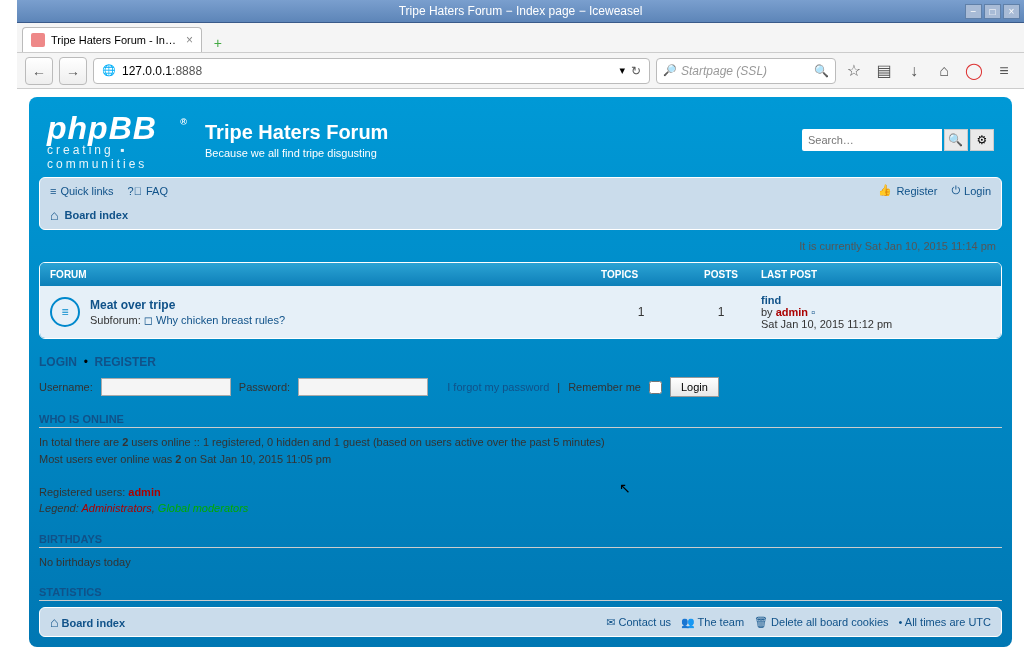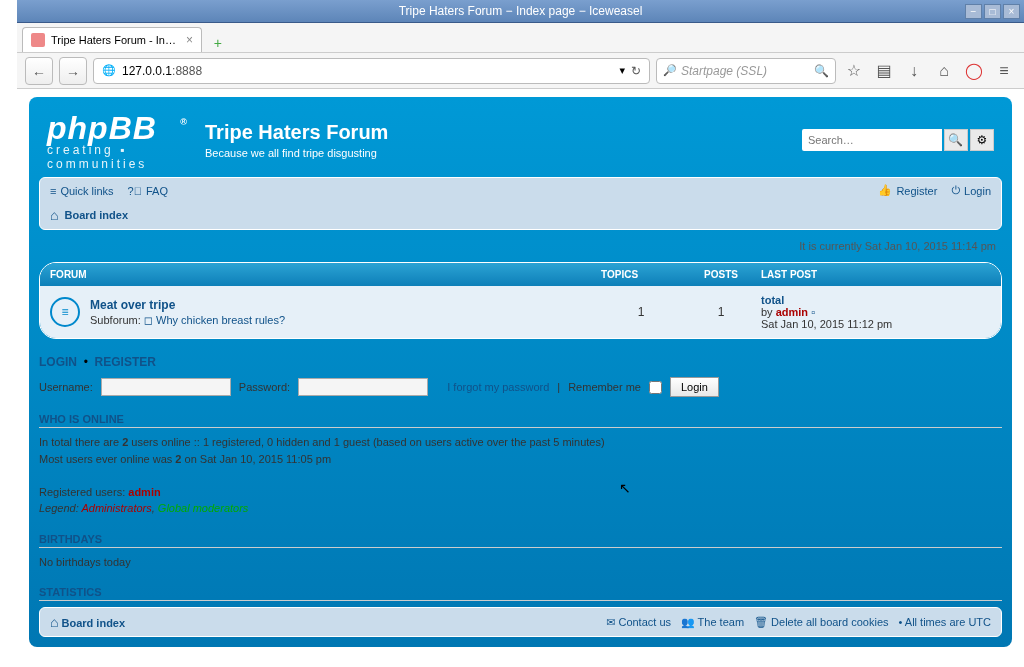--- a/index.html
+++ b/index.html
@@ -40,21 +40,21 @@
     .header-search input { width: 140px; height: 22px; border: none; padding: 0 6px; font-size: 11px; border-radius: 2px 0 0 2px; }
     .header-search-btn { width: 24px; height: 22px; background: #eaeaea; border: 1px solid #ccc; cursor: pointer; display: flex; align-items: center; justify-content: center; font-size: 12px; }
     .navbar { background: #cadceb; border: 1px solid #fff; border-radius: 6px; padding: 6px 10px; color: #105289; font-size: 11px; }
     .navbar-row { display: flex; justify-content: space-between; align-items: center; }
     .navbar a, .navbar .link { color: #105289; text-decoration: none; cursor: pointer; }
     .navbar-left, .navbar-right { display: flex; gap: 14px; align-items: center; }
     .navbar-item { display: flex; align-items: center; gap: 4px; }
     .breadcrumb-row { margin-top: 10px; display: flex; align-items: center; gap: 6px; }
     .home-icon { font-size: 14px; color: #105289; }
     .time-row { text-align: right; padding: 10px 6px; color: #555; font-size: 11px; }
-    .forumlist { border: 1px solid #fff; border-radius: 17px; overflow: hidden; }
+    .forumlist { border: 1px solid #fff; border-radius: 6px; overflow: hidden; }
     .forumlist-header { background: linear-gradient(to bottom, #2ba3d4, #0d7fb8); color: #fff; font-size: 10px; font-weight: bold; padding: 6px 10px; display: flex; }
     .col-forum { flex: 1; }
     .col-topics { width: 80px; text-align: left; }
     .col-posts { width: 80px; text-align: center; }
     .col-last { width: 230px; }
     .forum-row { background: #e6f0f8; padding: 8px 10px; display: flex; align-items: center; }
     .forum-icon { width: 30px; height: 30px; border: 2px solid #0088cc; border-radius: 50%; margin-right: 10px; display: flex; align-items: center; justify-content: center; color: #0088cc; font-size: 12px; flex-shrink: 0; }
     .forum-main { flex: 1; }
     .forum-title { color: #105289; font-weight: bold; font-size: 12px; cursor: pointer; }
     .forum-sub { color: #333; font-size: 11px; margin-top: 2px; }
@@ -191,21 +191,21 @@
             <div class="forum-title">Meat over tripe</div>
             <div class="forum-sub">
               <span>Subforum:</span>
               <span style="color:#105289">◻</span>
               <span class="link">Why chicken breast rules?</span>
             </div>
           </div>
           <div class="forum-count">1</div>
           <div class="forum-count">1</div>
           <div class="forum-last">
-            <div><span class="asdas">total</span></div>
+            <div><span class="asdas">find</span></div>
             <div><span>by</span> <span class="admin">admin</span> <span style="color:#105289">▫</span></div>
             <div>Sat Jan 10, 2015 11:12 pm</div>
           </div>
         </div>
       </div>
 
       <div class="login-row" style="margin-top:16px">
         <span class="login-h">LOGIN</span>
         &nbsp;•&nbsp;
         <span class="register-h">REGISTER</span>

